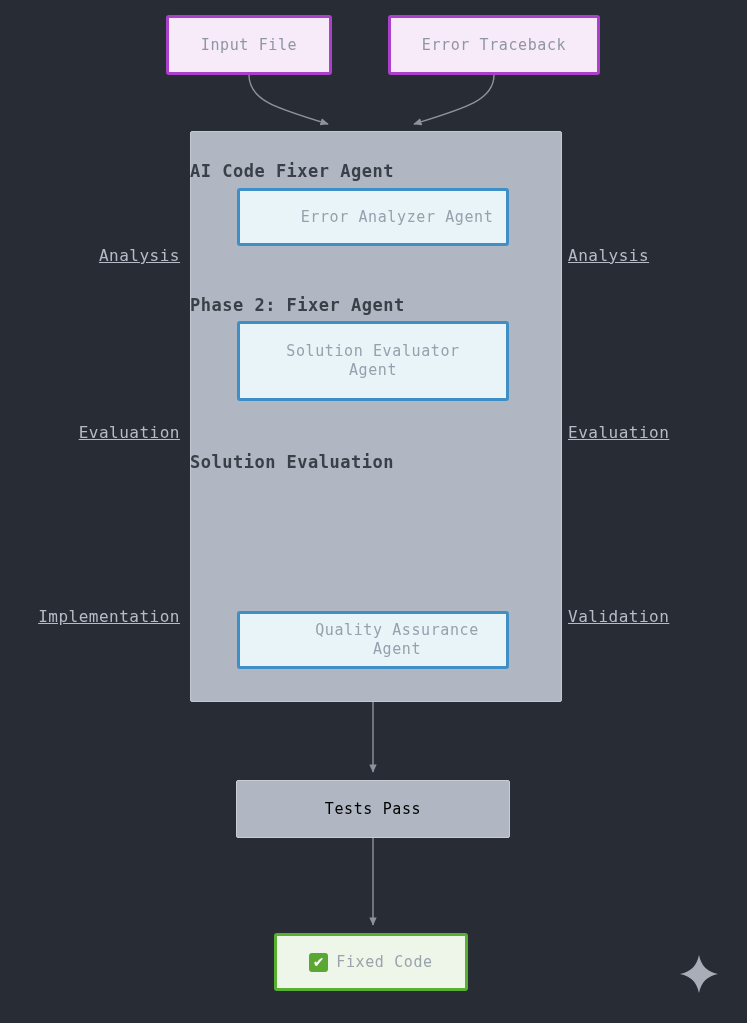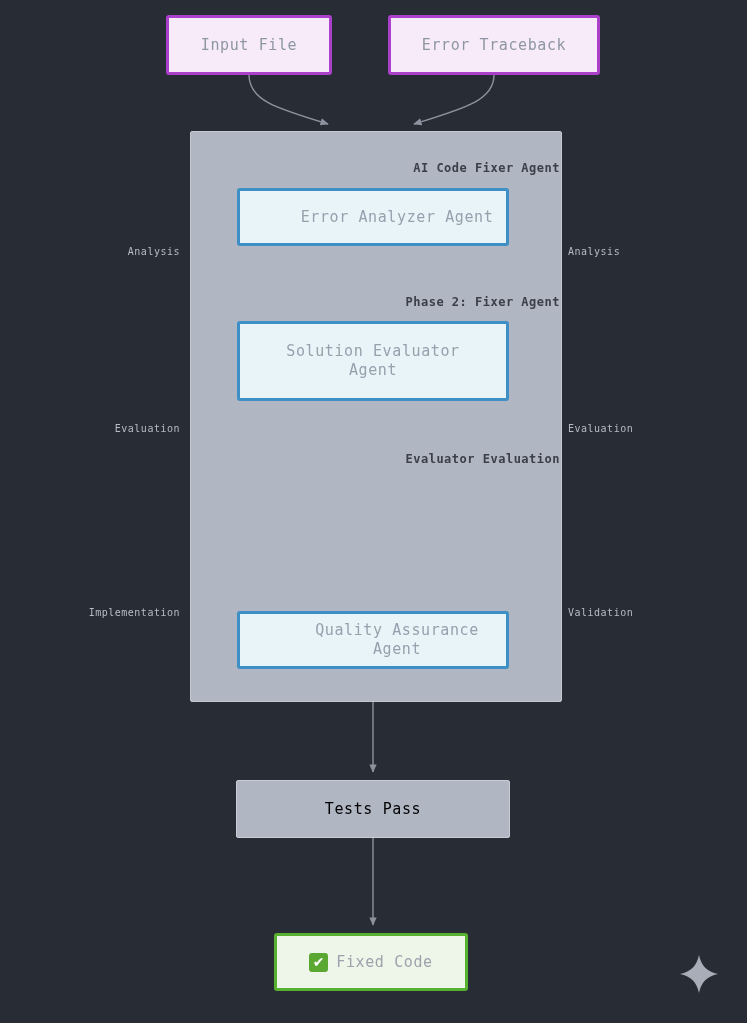--- a/index.html
+++ b/index.html
@@ -59,23 +59,23 @@
     border: 1px solid #c3c8d1;
     border-radius: 2px;
     z-index: 2;
   }
 
   
   .phase-label {
     position: absolute;
     left: 0;
     width: 370px;
-    text-align: right;
+    text-align: left;
     color: #3b3f48;
-    font-size: 12px;
+    font-size: 17px;
     letter-spacing: 0.5px;
     font-weight: 600;
     z-index: 4;
   }
 
   
   .node-agent {
     background: #e9f4f9;
     border: 3px solid #3e8fc5;
     border-radius: 3px;
@@ -83,24 +83,25 @@
     font-size: 15px;
     letter-spacing: 0.6px;
     z-index: 4;
     padding-left: 48px;
   }
 
   
   .side-label {
     position: absolute;
     color: #b6bcc7;
-    font-size: 10px;
+    font-size: 16px;
     letter-spacing: 0.5px;
     z-index: 3;
     white-space: nowrap;
+    text-decoration: underline;
   }
   .side-label.left  { text-align: right; }
   .side-label.right { text-align: left; }
 
   
   .node-result {
     background: #b0b6c2;
     border: 1px solid #c8ccd4;
     border-radius: 2px;
     color: #000000;
@@ -176,21 +177,21 @@
   <div class="phase-label" style="left:190px; top:161px;">AI Code Fixer Agent</div>
   <div class="node node-agent" style="left:237px; top:188px; width:272px; height:58px;">
     <span>Error Analyzer Agent</span>
   </div>
 
   <div class="phase-label" style="left:190px; top:295px;">Phase 2: Fixer Agent</div>
   <div class="node node-agent" style="left:237px; top:321px; width:272px; height:80px; padding:0 18px;">
     <span>Solution Evaluator Agent</span>
   </div>
 
-  <div class="phase-label" style="left:190px; top:452px;">Evaluator Evaluation</div>
+  <div class="phase-label" style="left:190px; top:452px;">Solution Evaluation</div>
 
   <div class="node node-agent" style="left:237px; top:611px; width:272px; height:58px;">
     <span>Quality Assurance Agent</span>
   </div>
 
   <div class="side-label left" style="left:0px; top:246px; width:180px;">Analysis</div>
   <div class="side-label left" style="left:0px; top:423px; width:180px;">Evaluation</div>
   <div class="side-label left" style="left:0px; top:607px; width:180px;">Implementation</div>
 
   <div class="side-label right" style="left:568px; top:246px; width:180px;">Analysis</div>

